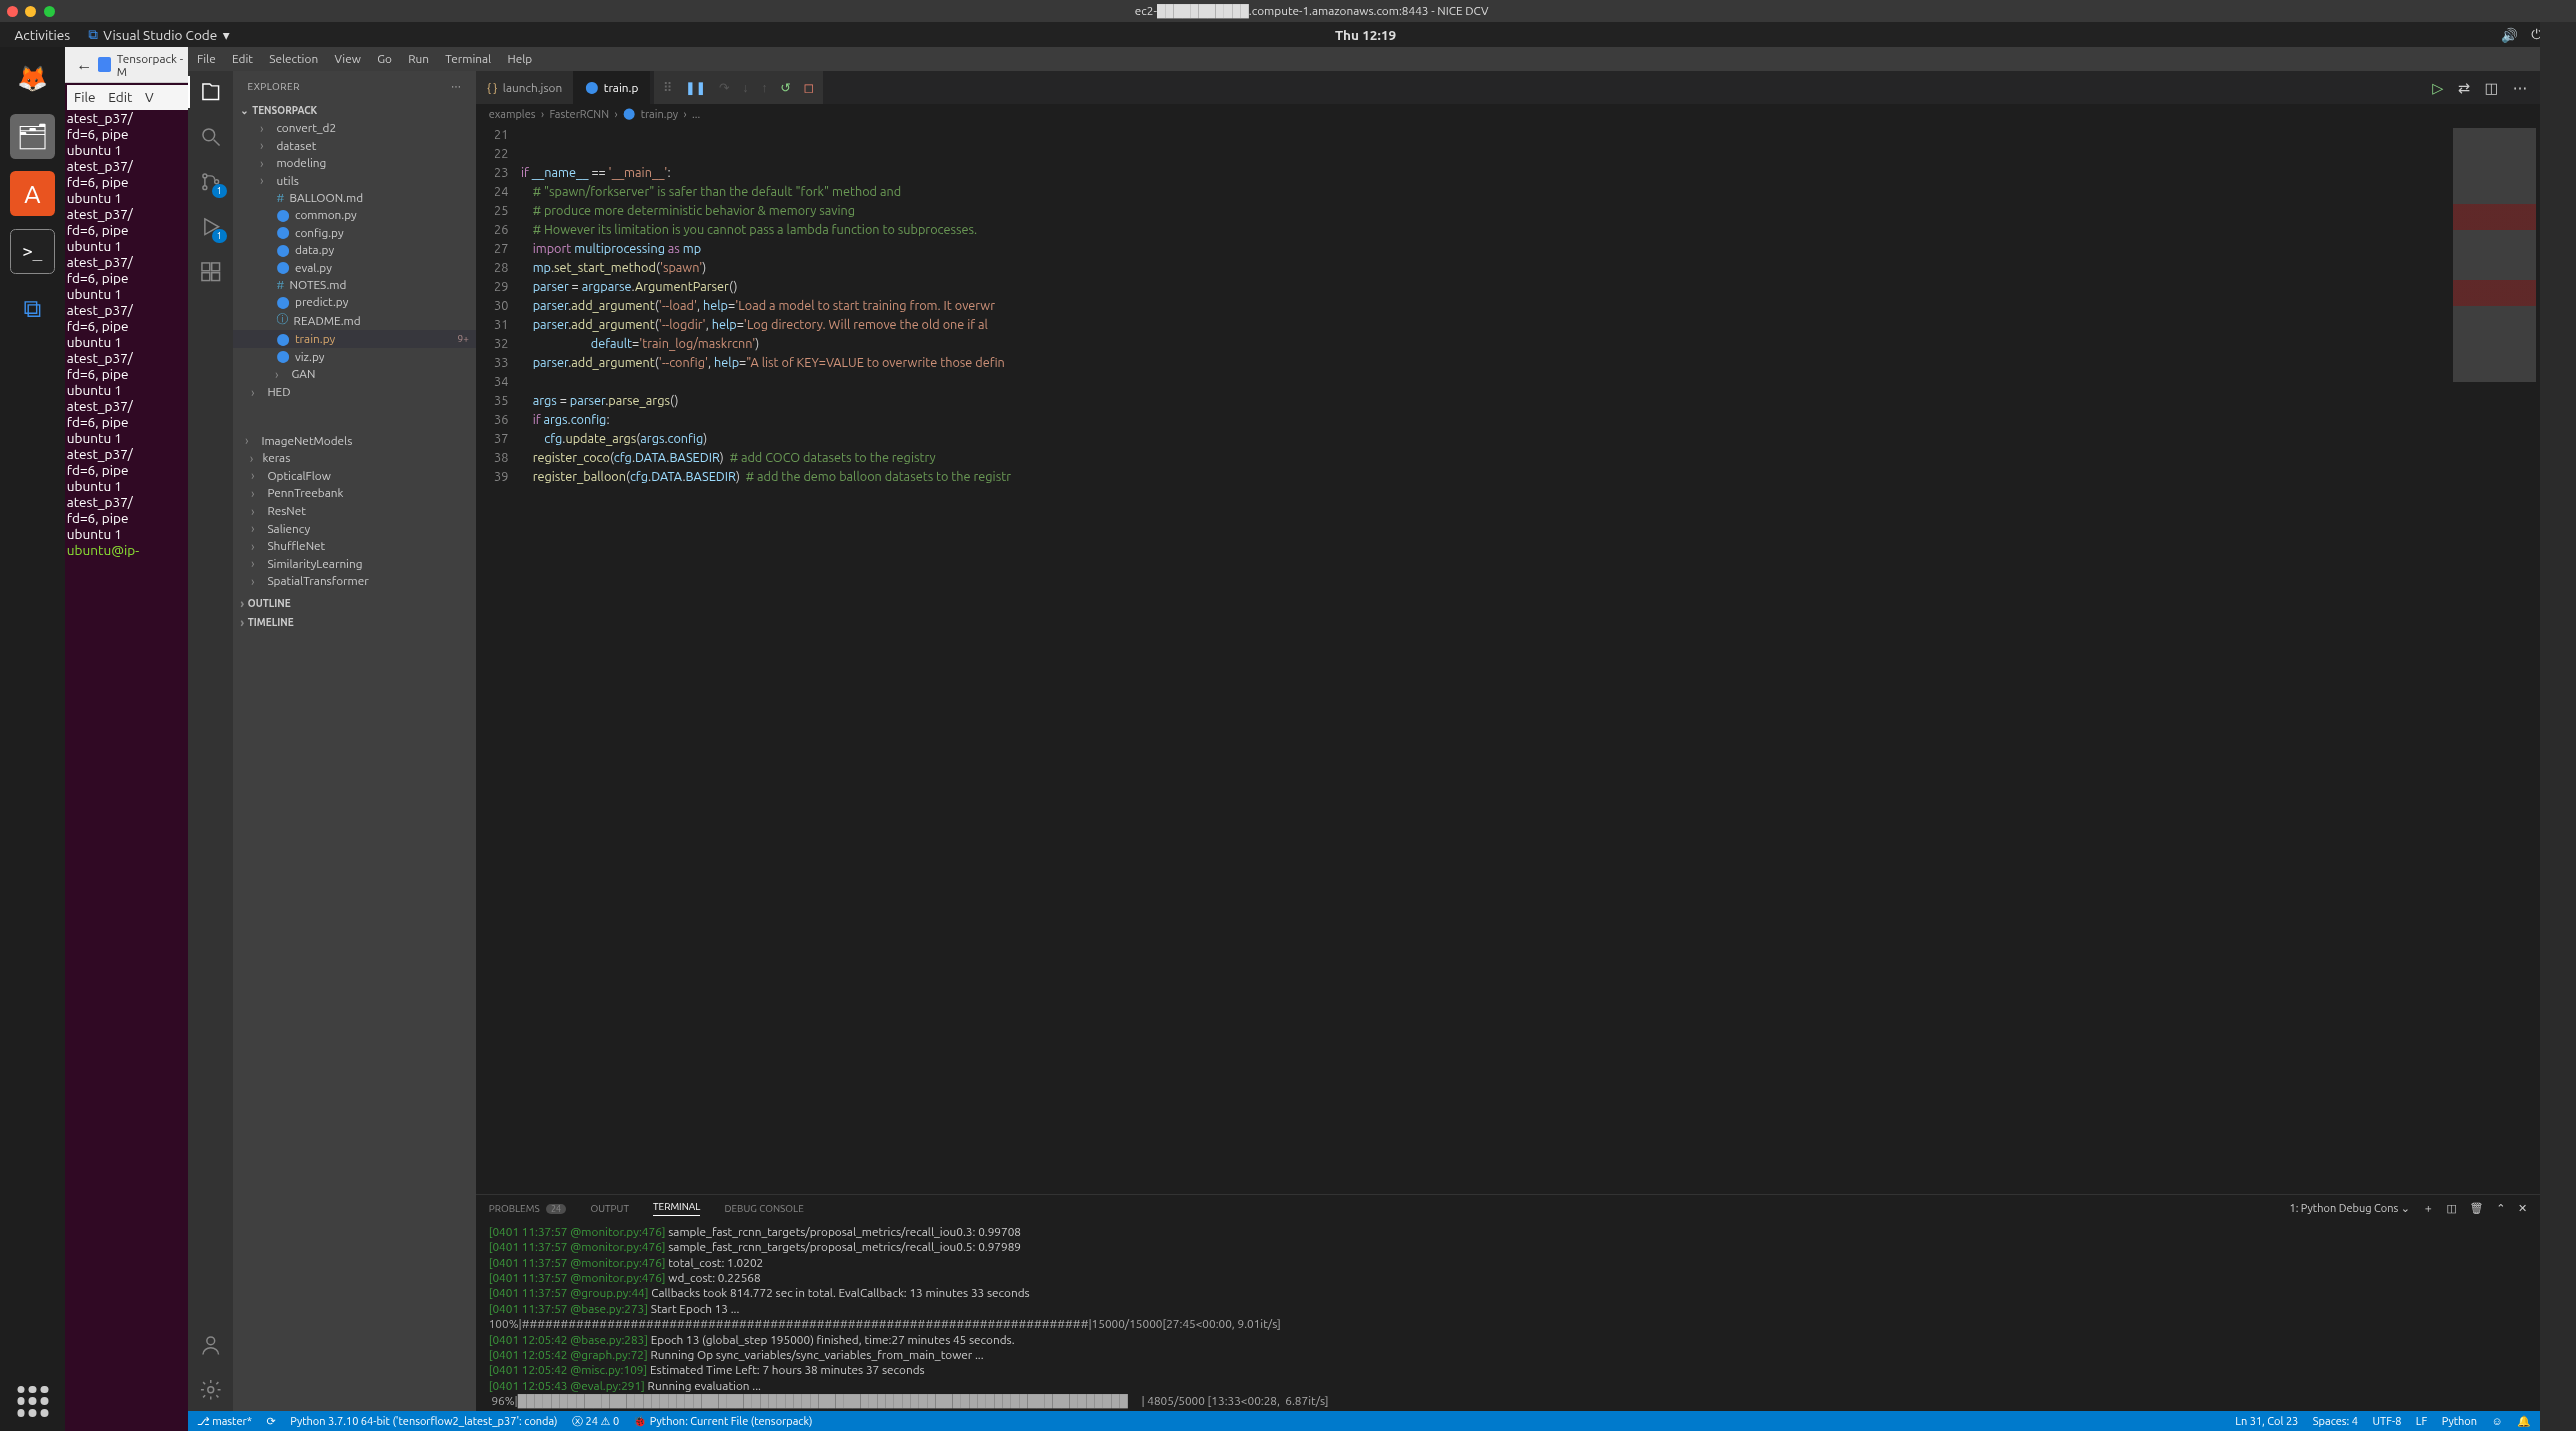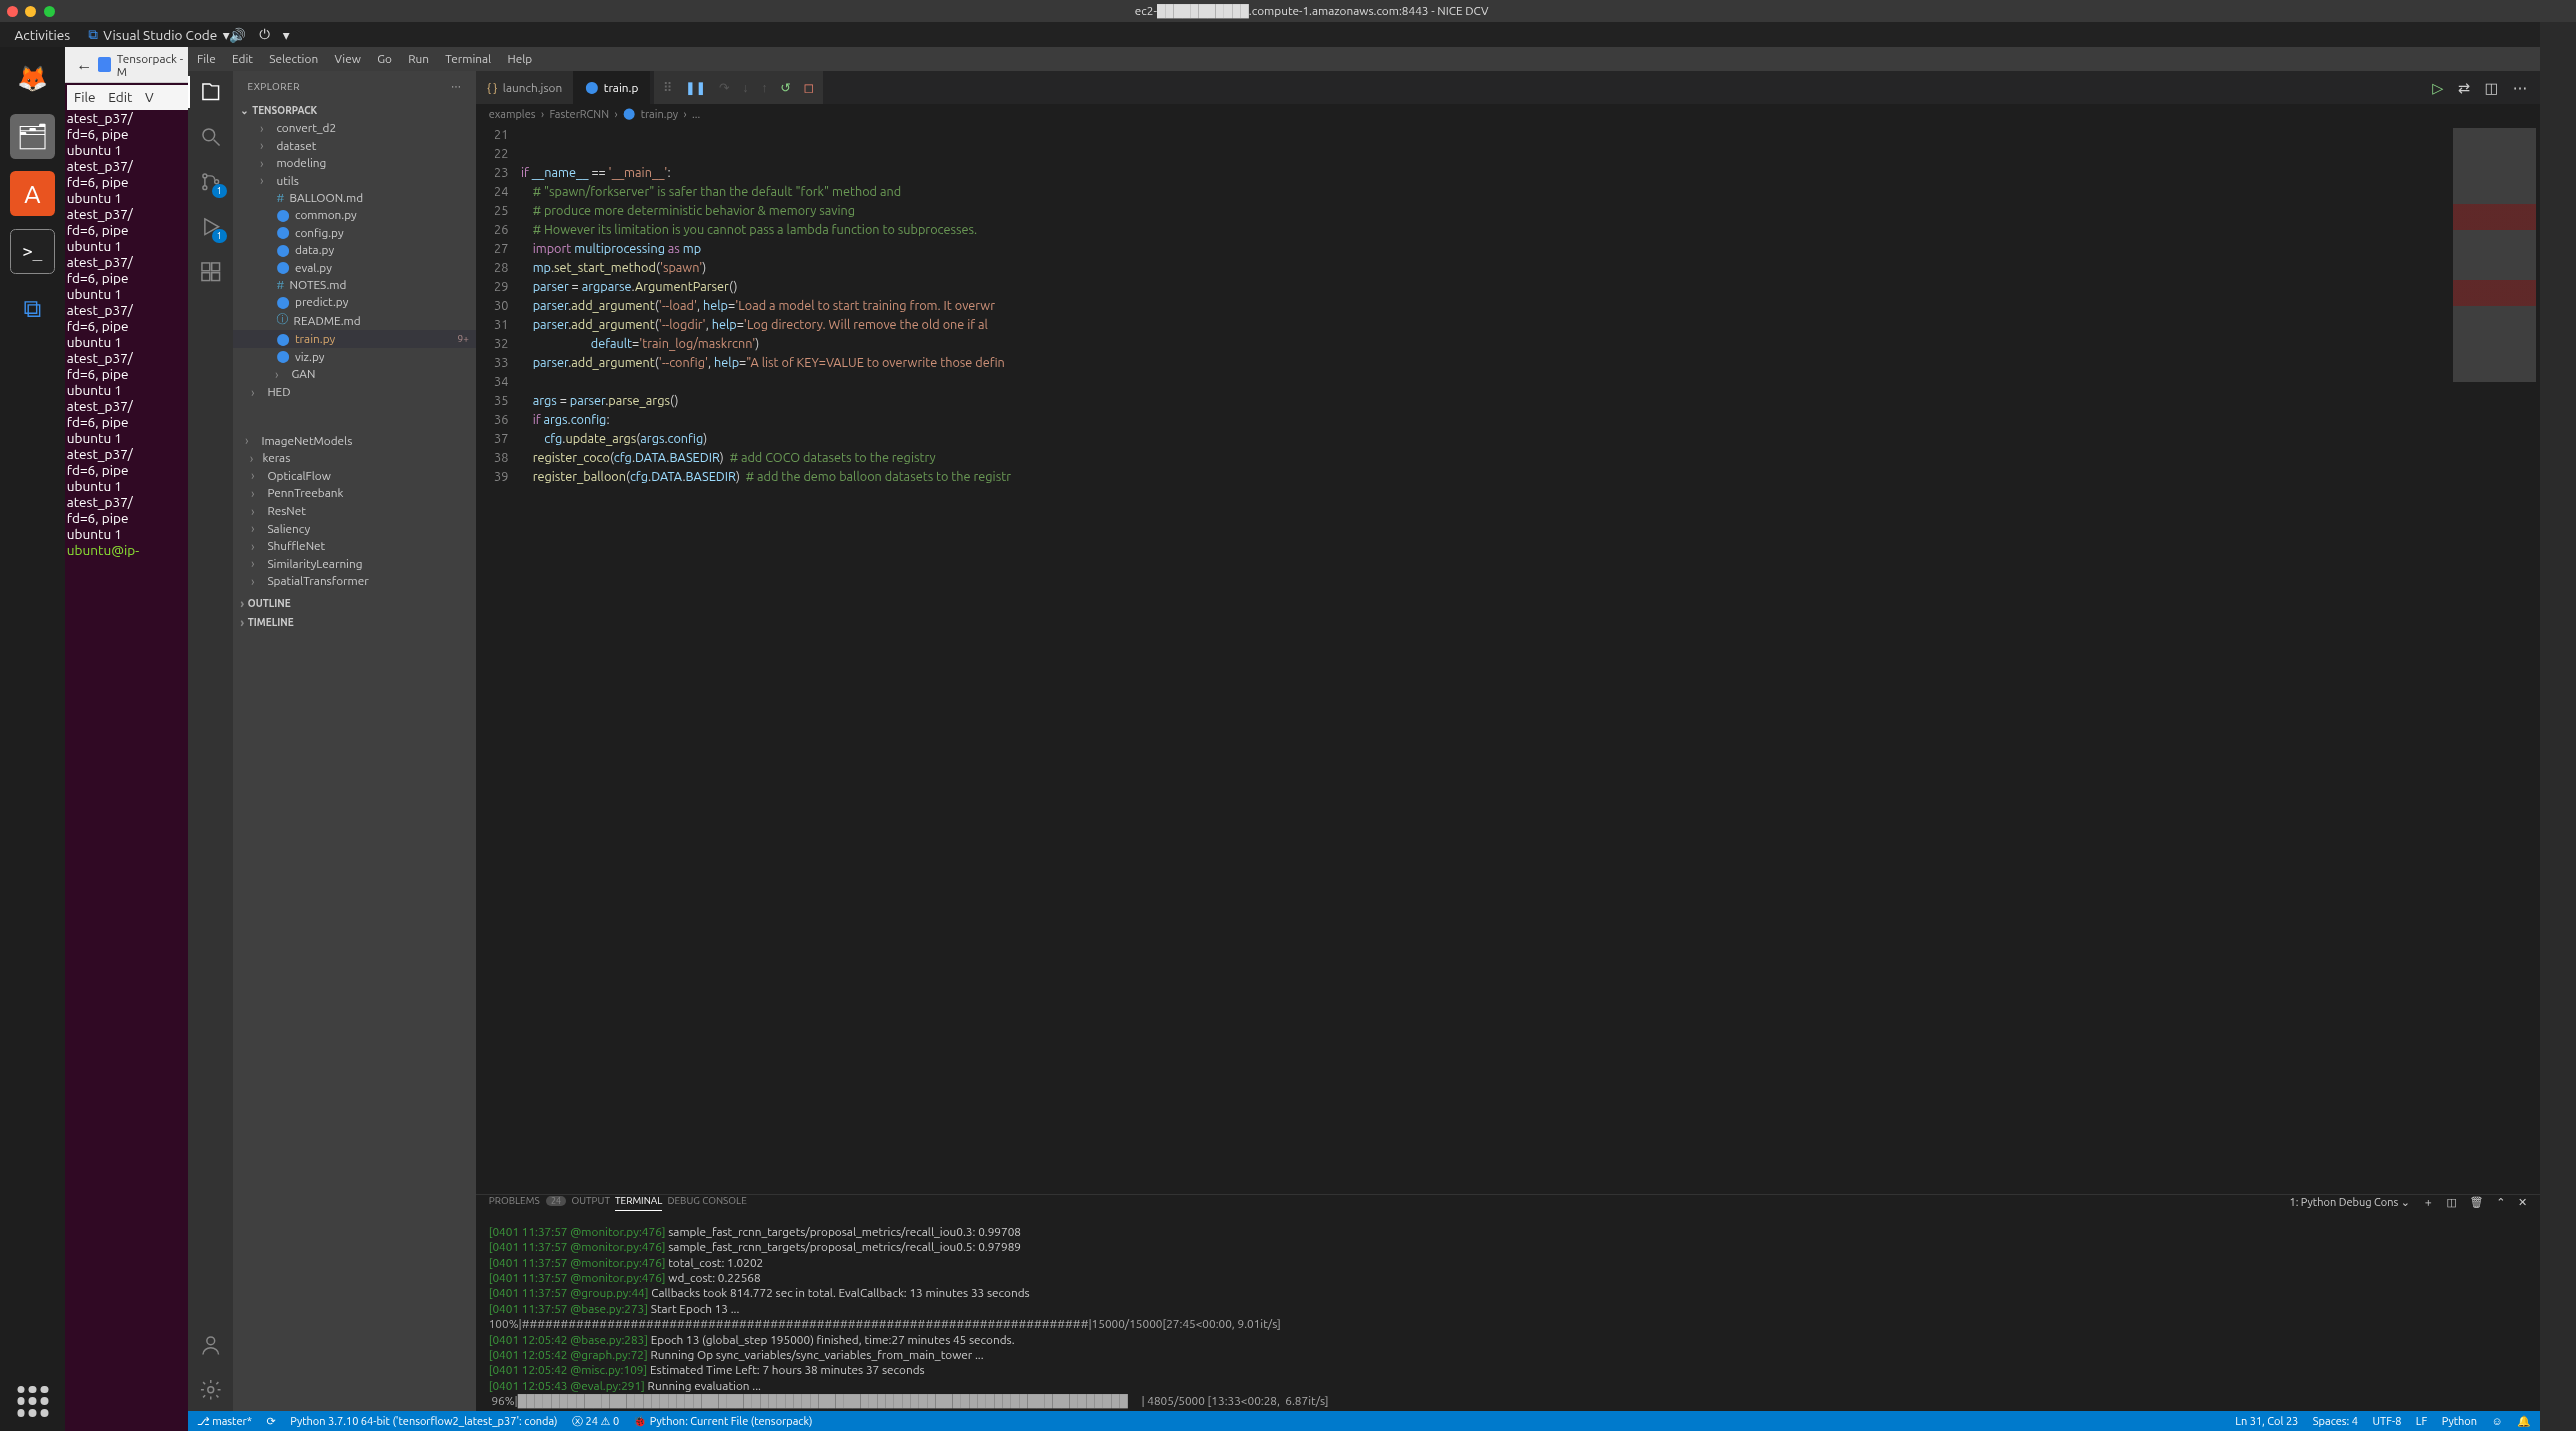--- a/index.html
+++ b/index.html
@@ -80,21 +80,21 @@
 .minimap-block { position: absolute; left: 3.6px; right: 3.6px; background: linear-gradient(#555 30%, #8b3030 30%, #8b3030 40%, #555 40%, #555 60%, #8b3030 60%, #8b3030 70%, #555 70%); opacity: 0.6; }
 
 .kw { color: #c586c0; }
 .fn { color: #dcdcaa; }
 .str { color: #ce9178; }
 .cm { color: #6a9955; }
 .op { color: #d4d4d4; }
 .nm { color: #9cdcfe; }
 
 .panel { height: 217px; background: #1e1e1e; border-top: 0.9px solid #333; display: flex; flex-direction: column; }
-.panel-tabs { height: 27px; display: flex; align-items: flex-start; gap: 5px; padding: 0 12.7px; font-size: 10px; color: #888; }
+.panel-tabs { height: 27px; display: flex; align-items: center; gap: 24px; padding: 0 12.7px; font-size: 10px; color: #888; }
 .panel-tabs .pt { cursor: pointer; }
 .panel-tabs .pt.active { color: #fff; border-bottom: 0.9px solid #fff; padding-bottom: 3.6px; }
 .panel-tabs .pt-badge { background: #4d4d4d; border-radius: 7.2px; padding: 0 5.4px; font-size: 9px; margin-left: 3.6px; }
 .panel-right { margin-left: auto; display: flex; align-items: center; gap: 12.7px; font-size: 11px; color: #ccc; }
 .panel-content { flex: 1; font-family: "Consolas", monospace; font-size: 11.8px; line-height: 15.4px; overflow: hidden; padding: 1.8px 12.7px; white-space: pre; color: #ccc; }
 .ts { color: #3c9a3c; }
 .prog { color: #aaa; }
 
 .statusbar { height: 20px; background: #007acc; display: flex; align-items: center; padding: 0 9px; font-size: 11px; color: #fff; gap: 14.5px; }
 .statusbar .sb-right { margin-left: auto; display: flex; gap: 14.5px; align-items: center; }
@@ -119,20 +119,21 @@
 
 <div class="ubuntu-bar">
   <div class="ub-left">
     <span>Activities</span>
     <span style="display:flex;align-items:center;gap:5.4px;">
       <span style="color:#3b8eea;">⧉</span>
       <span>Visual Studio Code</span>
       <span>▾</span>
     </span>
   </div>
+  <div class="ub-center">Thu 12:19</div>
   <div class="ub-right">
     <span>🔊</span>
     <span>⏻</span>
     <span>▾</span>
   </div>
 </div>
 
 <div class="right-border"></div>
 
 <div class="dock">

